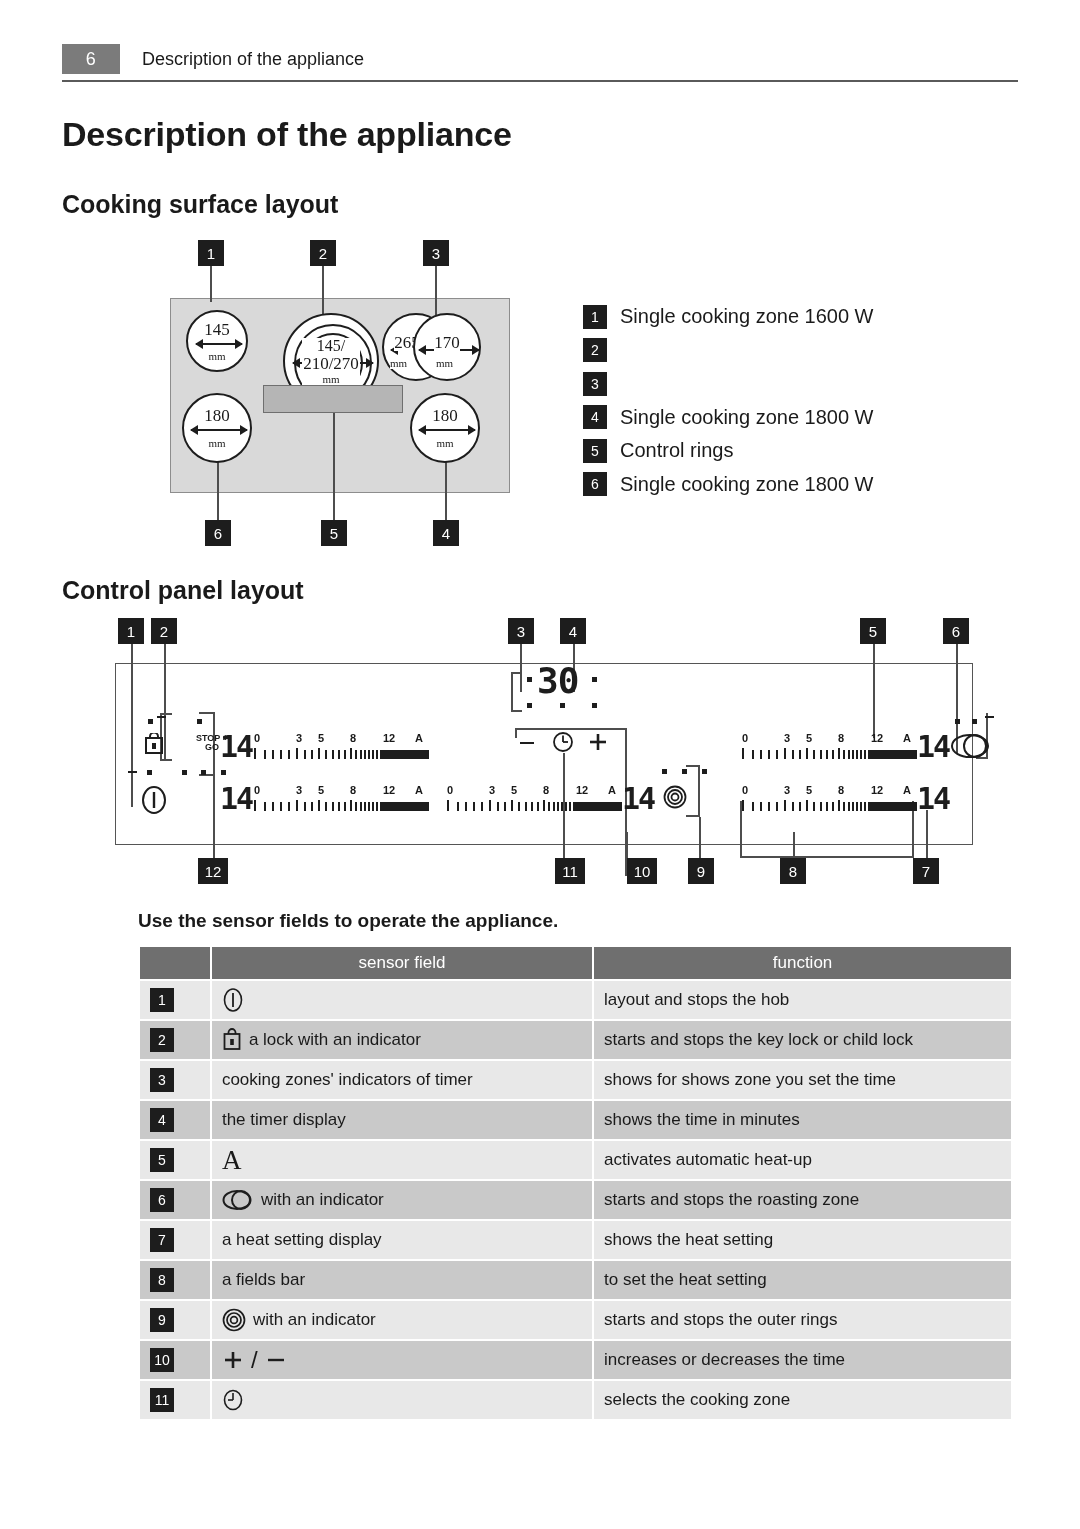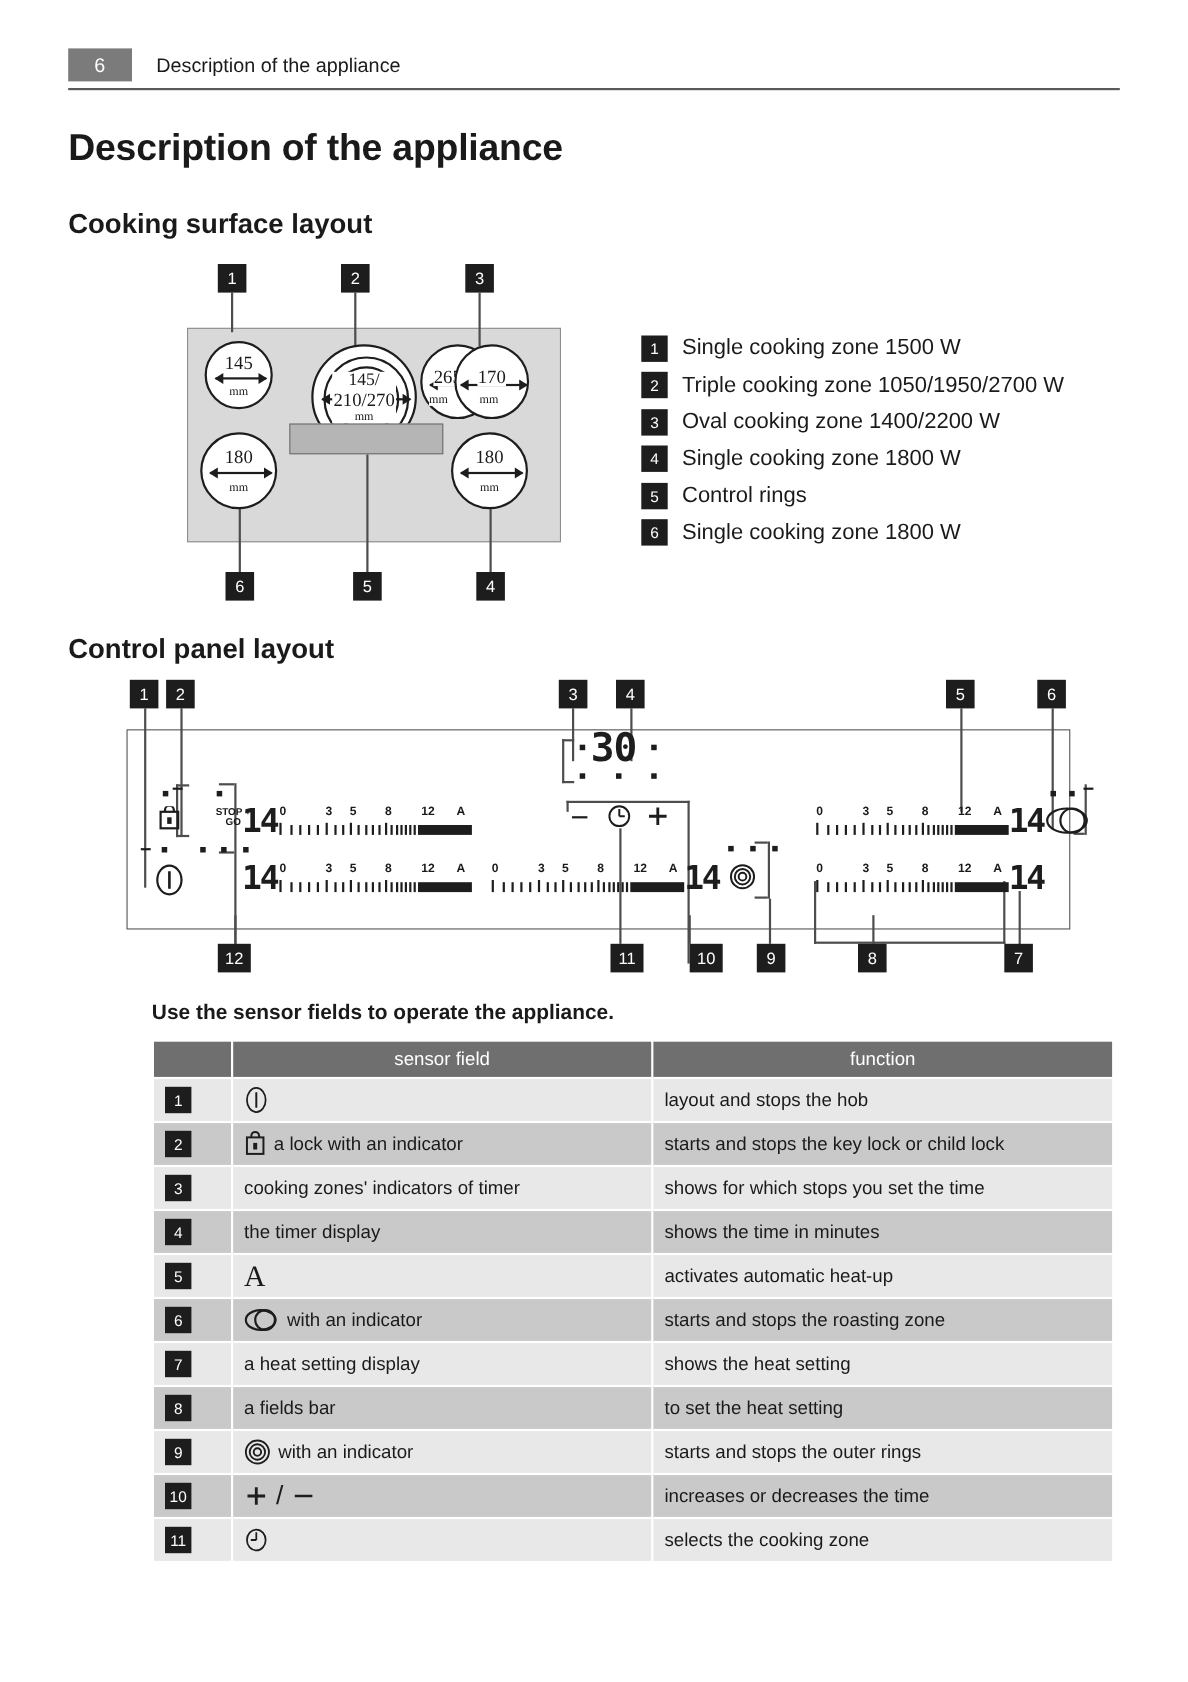--- a/index.html
+++ b/index.html
@@ -371,29 +371,27 @@
   <div class="leader" style="left:173px; top:178px; height:107px;"></div>
   <div class="callout" style="left:161px; top:285px;">5</div>
 
   <div class="leader" style="left:285px; top:200px; height:85px;"></div>
   <div class="callout" style="left:273px; top:285px;">4</div>
 </div>
 
 <div id="surface-legend">
   <div class="legend-row">
     <div class="legend-badge">1</div>
-    <div class="legend-text">Single cooking zone 1500 W</div>
+    <div class="legend-text">Single cooking zone 1600 W</div>
   </div>
   <div class="legend-row">
     <div class="legend-badge">2</div>
-    <div class="legend-text">Triple cooking zone 1050/1950/2700 W</div>
   </div>
   <div class="legend-row">
     <div class="legend-badge">3</div>
-    <div class="legend-text">Oval cooking zone 1400/2200 W</div>
   </div>
   <div class="legend-row">
     <div class="legend-badge">4</div>
     <div class="legend-text">Single cooking zone 1800 W</div>
   </div>
   <div class="legend-row">
     <div class="legend-badge">5</div>
     <div class="legend-text">Control rings</div>
   </div>
   <div class="legend-row">
@@ -767,21 +765,21 @@
         </div>
       </td>
       <td>starts and stops the key lock or child lock</td>
     </tr>
 
     <tr class="odd">
       <td>
         <div class="num-badge">3</div>
       </td>
       <td>cooking zones' indicators of timer</td>
-      <td>shows for which stops you set the time</td>
+      <td>shows for shows zone you set the time</td>
     </tr>
 
     <tr class="even">
       <td>
         <div class="num-badge">4</div>
       </td>
       <td>the timer display</td>
       <td>shows the time in minutes</td>
     </tr>
 

